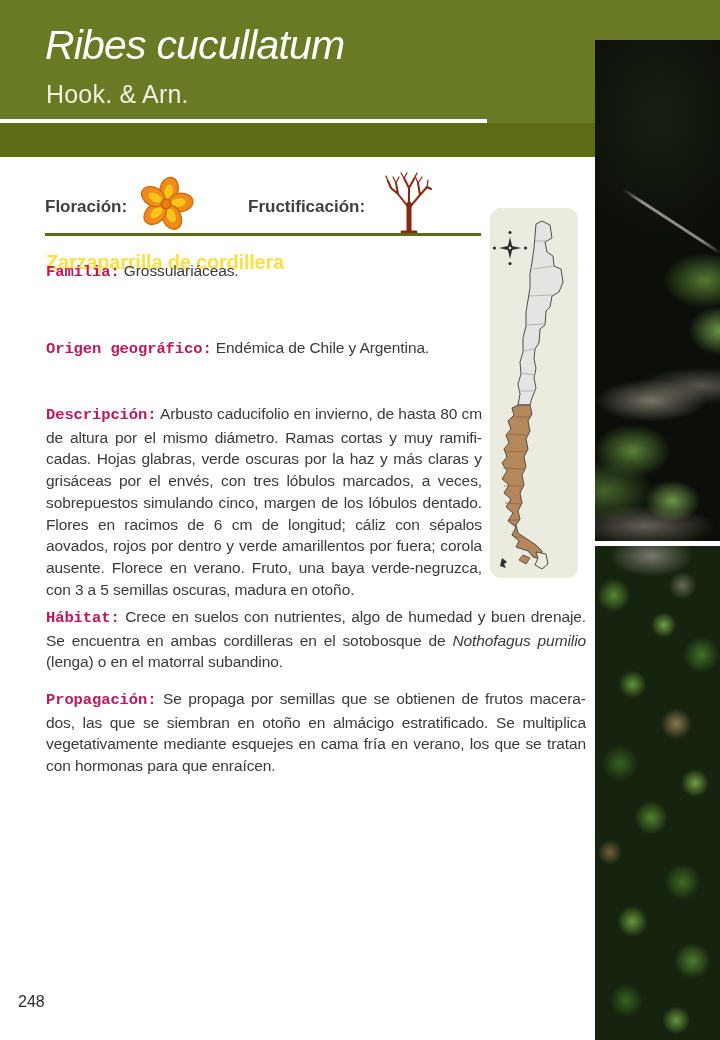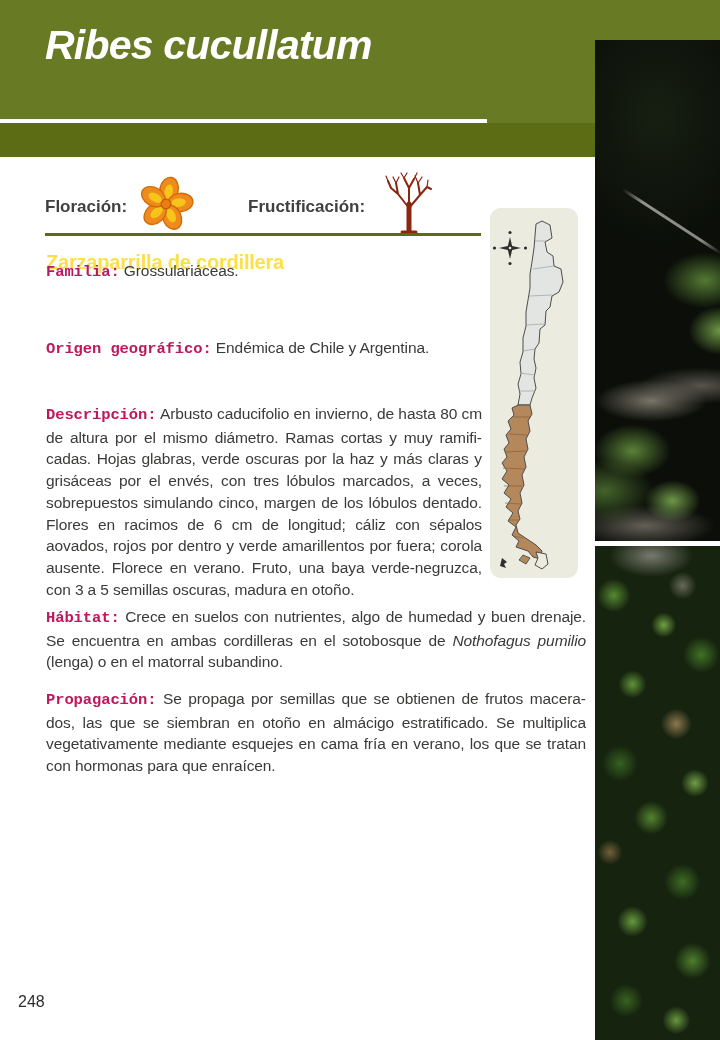--- a/index.html
+++ b/index.html
@@ -6,21 +6,21 @@
   .page {
     position:relative; width:720px; height:1040px; background:#ffffff;
     font-family:"Liberation Sans", sans-serif; overflow:hidden;
   }
   
   .header-band { position:absolute; left:0; top:0; width:720px; height:157px; background:#697a24; }
   .common-band { position:absolute; left:0; top:123px; width:720px; height:34px; background:#5c6c15; }
   .white-rule  { position:absolute; left:0; top:119px; width:487px; height:4px; background:#ffffff; }
   .species-title {
     position:absolute; left:45px; top:22px; margin:0;
-    font-style:italic; font-weight:bold; font-size:41px; letter-spacing:-0.8px; color:#ffffff;
+    font-style:italic; font-weight:normal; font-size:41px; letter-spacing:-0.8px; color:#ffffff;
   }
   .species-authority {
     position:absolute; left:46px; top:80px; font-size:25px; color:#eef1e2; letter-spacing:0.2px;
   }
   .common-name {
     position:absolute; left:46px; top:128px; font-size:20px; font-weight:bold; color:#fde047; letter-spacing:-0.2px;
   }
   
   .phen-label { position:absolute; font-size:17px; font-weight:bold; color:#404040; }
   .floracion-label { left:45px; top:197px; }
@@ -93,20 +93,21 @@
   
   .page-number { position:absolute; left:18px; top:993px; font-size:16px; color:#2d2d2c; }
 </style>
 </head>
 <body>
 
 <div class="page">
 
   <div class="header-band">
     <h1 class="species-title">Ribes cucullatum</h1>
+    <div class="species-authority">Hook. &amp; Arn.</div>
     <div class="common-band">
       <div class="common-name">Zarzaparrilla de cordillera</div>
     </div>
     <div class="white-rule"></div>
   </div>
 
   <div class="phen-label floracion-label">Floración:</div>
   <div class="flower-icon">
     <svg width="58" height="56" viewBox="0 0 60 58">
       <g transform="rotate(12 30 30)">

